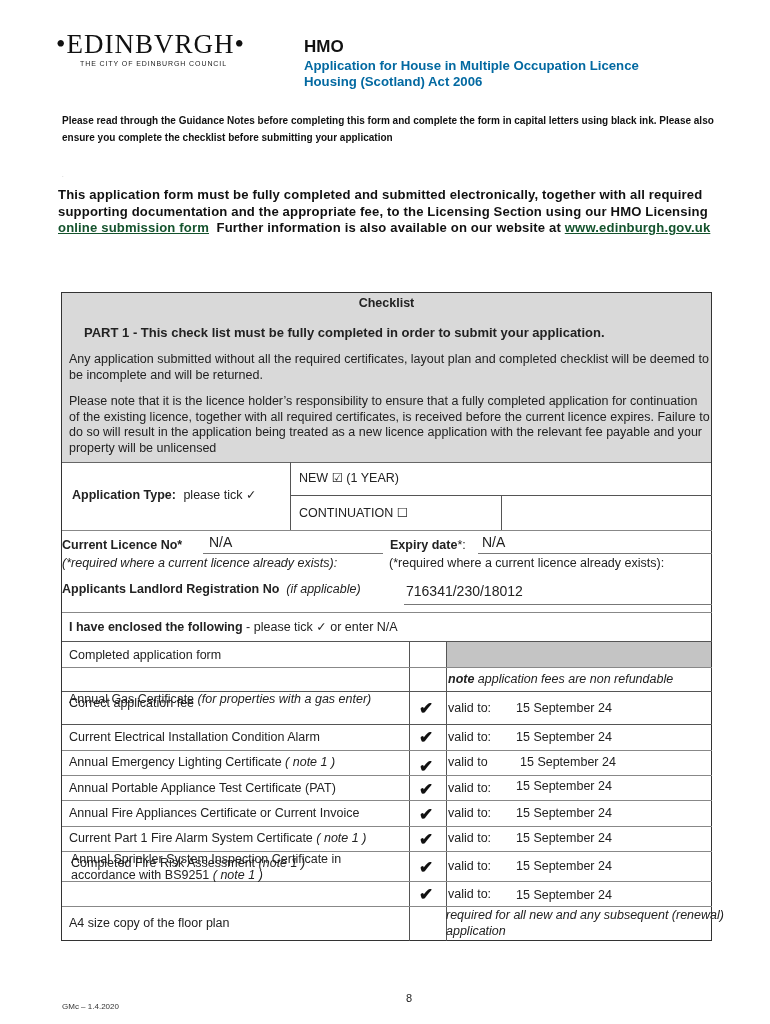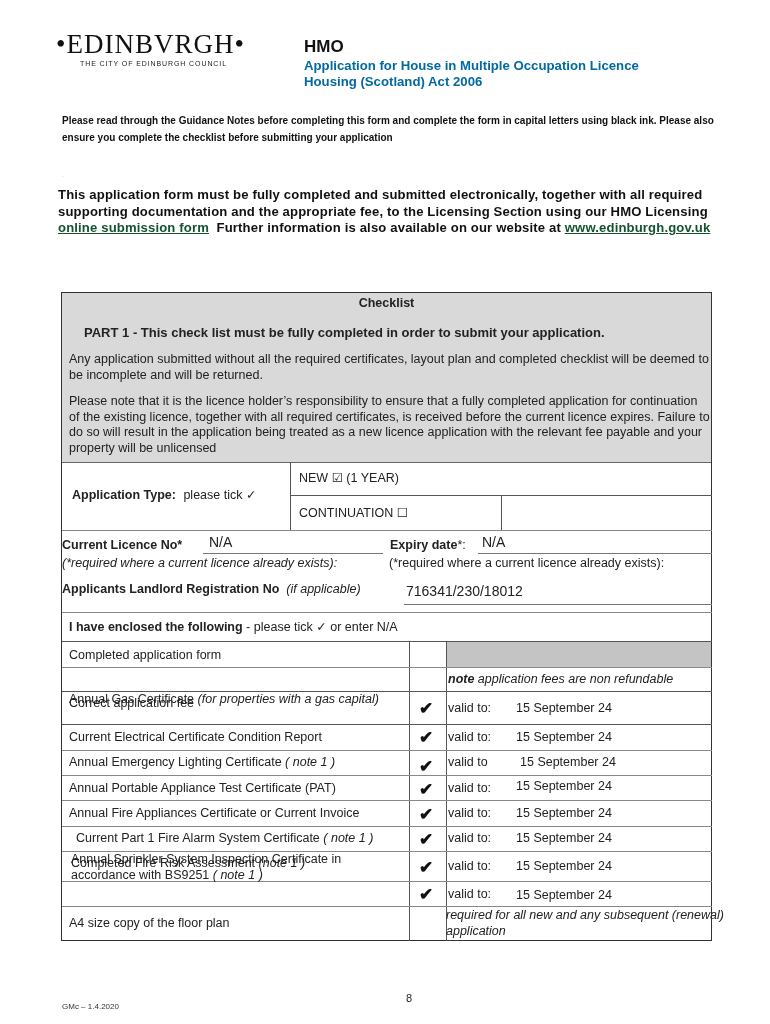--- a/index.html
+++ b/index.html
@@ -103,46 +103,46 @@
 <div class="hline" style="left:62px;top:881px;width:650px;border-top-color:#888;"></div>
 <div class="hline" style="left:62px;top:906px;width:650px;border-top-color:#888;"></div>
 
 <div class="abs t" style="left:69px;top:648px;">Completed application form</div>
 <div class="abs" style="left:410px;top:642px;width:36px;height:25px;"></div>
 
 <div class="abs t" style="left:69px;top:696px;">Correct application fee</div>
 <div class="abs" style="left:410px;top:668px;width:36px;height:23px;"></div>
 <div class="abs t i" style="left:448px;top:672px;"><span class="b">note</span><span> application fees are non refundable</span></div>
 
-<div class="abs t" style="left:69px;top:692px;width:335px;"><span>Annual Gas Certificate </span><span class="i">(for properties with a gas capital)</span></div>
+<div class="abs t" style="left:69px;top:692px;width:335px;"><span>Annual Gas Certificate </span><span class="i">(for properties with a gas enter)</span></div>
 <div class="abs check" style="left:419px;top:698px;">✔</div>
 <div class="abs t" style="left:448px;top:701px;">valid to:</div>
 <div class="abs t" style="left:516px;top:701px;">15 September 24</div>
 
-<div class="abs t" style="left:69px;top:730px;">Current Electrical Certificate Condition Report</div>
+<div class="abs t" style="left:69px;top:730px;">Current Electrical Installation Condition Alarm</div>
 <div class="abs check" style="left:419px;top:727px;">✔</div>
 <div class="abs t" style="left:448px;top:730px;">valid to:</div>
 <div class="abs t" style="left:516px;top:730px;">15 September 24</div>
 
 <div class="abs t" style="left:69px;top:755px;"><span>Annual Emergency Lighting Certificate </span><span class="i">( note 1 )</span></div>
 <div class="abs check" style="left:419px;top:756px;">✔</div>
 <div class="abs t" style="left:448px;top:755px;">valid to</div>
 <div class="abs t" style="left:520px;top:755px;">15 September 24</div>
 
 <div class="abs t" style="left:69px;top:781px;">Annual Portable Appliance Test Certificate (PAT)</div>
 <div class="abs check" style="left:419px;top:779px;">✔</div>
 <div class="abs t" style="left:448px;top:781px;">valid to:</div>
 <div class="abs t" style="left:516px;top:779px;">15 September 24</div>
 
 <div class="abs t" style="left:69px;top:806px;">Annual Fire Appliances Certificate or Current Invoice</div>
 <div class="abs check" style="left:419px;top:804px;">✔</div>
 <div class="abs t" style="left:448px;top:806px;">valid to:</div>
 <div class="abs t" style="left:516px;top:806px;">15 September 24</div>
 
-<div class="abs t" style="left:76px;top:831px;"><span>Current Part 1 Fire Alarm System Certificate </span><span class="i">( note 1 )</span></div>
+<div class="abs t" style="left:69px;top:831px;"><span>Current Part 1 Fire Alarm System Certificate </span><span class="i">( note 1 )</span></div>
 <div class="abs check" style="left:419px;top:829px;">✔</div>
 <div class="abs t" style="left:448px;top:831px;">valid to:</div>
 <div class="abs t" style="left:516px;top:831px;">15 September 24</div>
 
 <div class="abs t" style="left:71px;top:852px;width:330px;"><span>Annual Sprinkler System Inspection Certificate in accordance with BS9251 </span><span class="i">( note 1 )</span></div>
 <div class="abs check" style="left:419px;top:857px;">✔</div>
 <div class="abs t" style="left:448px;top:859px;">valid to:</div>
 <div class="abs t" style="left:516px;top:859px;">15 September 24</div>
 
 <div class="abs t" style="left:71px;top:856px;"><span>Completed Fire Risk Assessment </span><span class="i">(note 1 )</span></div>

